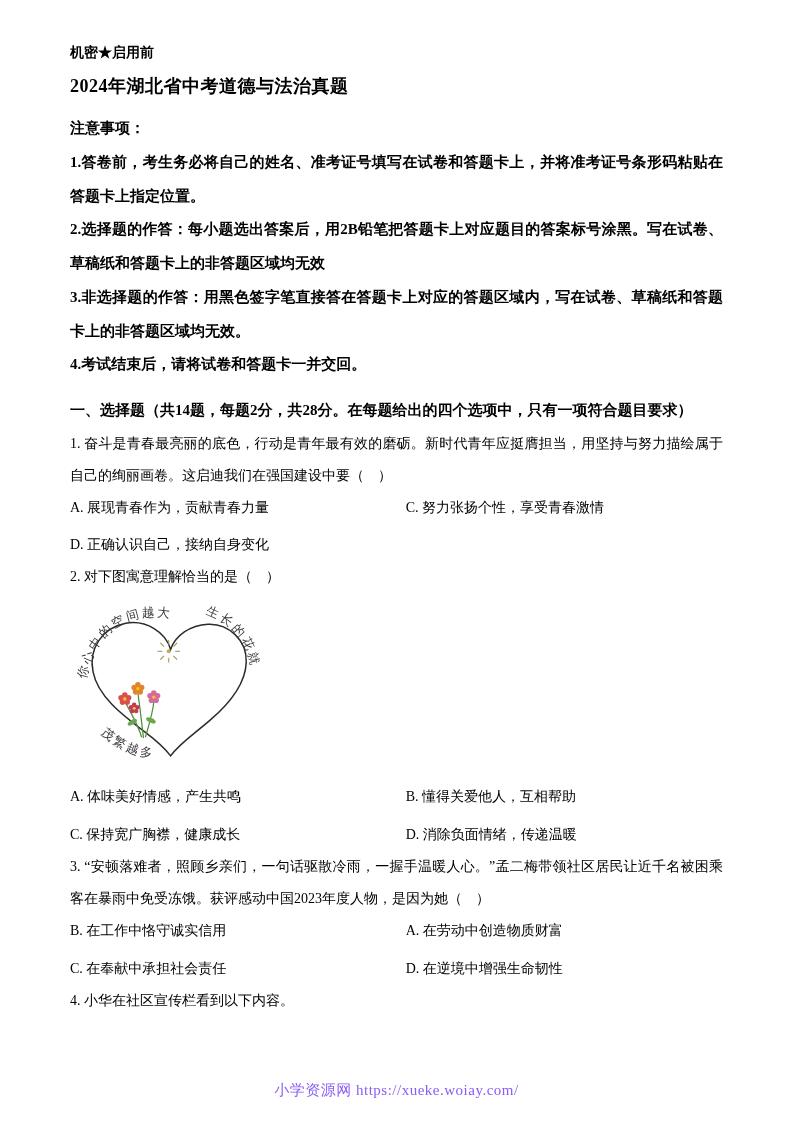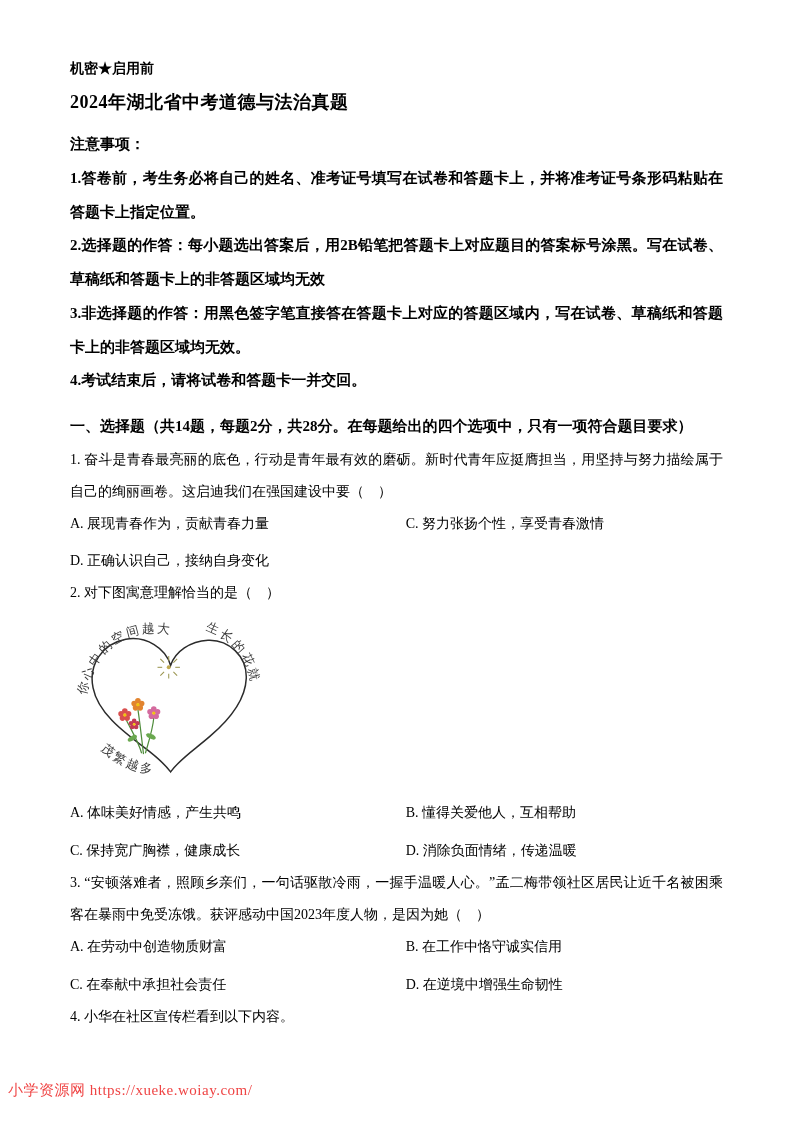--- a/index.html
+++ b/index.html
@@ -5,21 +5,21 @@
   * { box-sizing: border-box; }
   html, body { margin: 0; padding: 0; }
   body {
     width: 793px; height: 1122px;
     background: #ffffff;
     color: #000;
     font-family: "Liberation Serif", "DejaVu Serif", serif;
     position: relative;
     overflow: hidden;
   }
-  .page { padding: 60px 70px 0 70px; }
+  .page { padding: 44px 70px 0 70px; }
   .classification {
     font-size: 14px; font-weight: 700; margin-bottom: 4px;
   }
   .title {
     text-align: left; font-size: 18px; font-weight: 700;
     margin: 12px 0 14px 0; letter-spacing: 0.5px;
   }
   p.b {
     font-size: 15px; font-weight: 700; line-height: 2.25; margin: 0;
     text-align: justify;
@@ -31,22 +31,22 @@
     text-align: justify;
   }
   .options {
     display: grid; grid-template-columns: 50.5% 49.5%;
     font-size: 14px; font-weight: 400; line-height: 2.28; gap: 6px;
   }
   .opt { white-space: nowrap; overflow: hidden; }
   .figure { margin: 6px 0 8px 6px; }
   .hw { font-size: 13.5px; fill: #3a3a3a; letter-spacing: 2.5px; }
   .footer {
-    position: absolute; left: 8px; right: 0; bottom: 22px;
-    color: #ef4444; font-size: 15px;
+    position: absolute; left: 0; right: 0; bottom: 22px;
+    text-align: center; color: #8b5cf6; font-size: 15px;
     letter-spacing: 0.5px;
   }
 </style>
 </head>
 <body>
 
 <div class="page">
 
   <div class="classification">机密★启用前</div>
 
@@ -145,22 +145,22 @@
       <div class="opt">A. 体味美好情感，产生共鸣</div>
       <div class="opt">B. 懂得关爱他人，互相帮助</div>
       <div class="opt">C. 保持宽广胸襟，健康成长</div>
       <div class="opt">D. 消除负面情绪，传递温暖</div>
     </div>
   </div>
 
   <div class="question">
     <p class="stem">3. “安顿落难者，照顾乡亲们，一句话驱散冷雨，一握手温暖人心。”孟二梅带领社区居民让近千名被困乘客在暴雨中免受冻饿。获评感动中国2023年度人物，是因为她（　）</p>
     <div class="options">
+      <div class="opt">B. 在工作中恪守诚实信用</div>
       <div class="opt">A. 在劳动中创造物质财富</div>
-      <div class="opt">B. 在工作中恪守诚实信用</div>
       <div class="opt">C. 在奉献中承担社会责任</div>
       <div class="opt">D. 在逆境中增强生命韧性</div>
     </div>
   </div>
 
   <div class="question">
     <p class="stem">4. 小华在社区宣传栏看到以下内容。</p>
   </div>
 
 </div>

